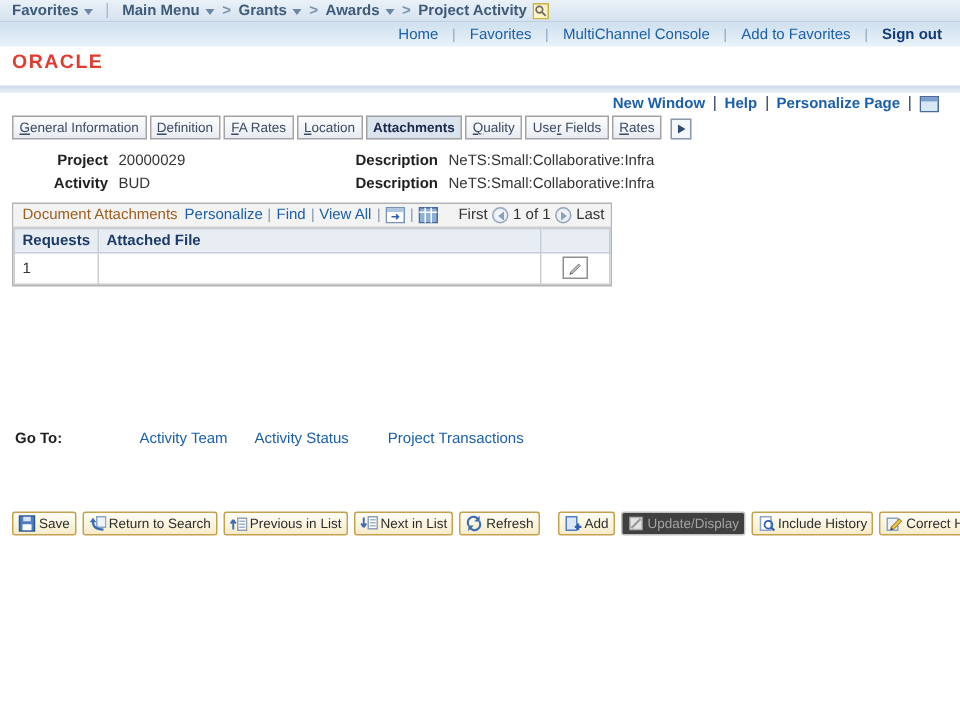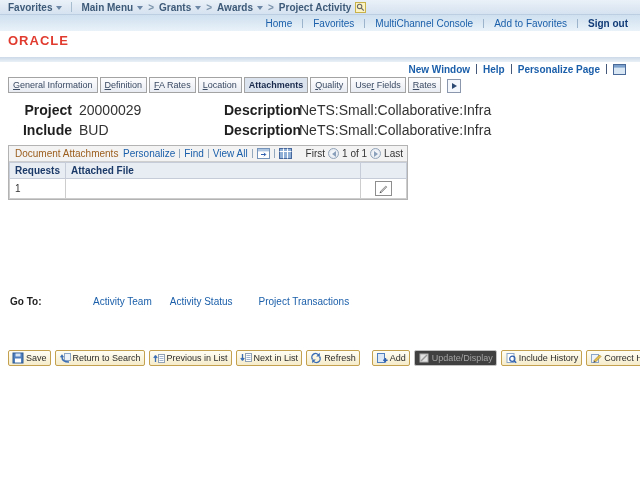--- a/index.html
+++ b/index.html
@@ -51,21 +51,21 @@
   .tab-next {
     width:14px; height:14px; border:1px solid #8a97ad; background:#f4f7fb;
     display:inline-flex; align-items:center; justify-content:center; margin-left:4px; cursor:pointer;
   }
   .tri-right-dk { width:0; height:0; border-top:3px solid transparent; border-bottom:3px solid transparent; border-left:5px solid #2c4a73; }
 
   
   .fields {
     margin:9px 0 0 8px;
     display:grid; grid-template-columns:64px 138px 68px auto;
-    column-gap:7px; row-gap:4px; align-items:center; font-size:14px;
+    column-gap:7px; row-gap:4px; align-items:center; font-size:10px;
   }
   .flabel { font-weight:bold; text-align:right; color:#1f1f1f; }
   .fvalue { color:#333; }
 
   
   .groupbox { margin:7px 0 0 8px; width:400px; border:1px solid #b3b3b3; background:#fff; }
   .group-header {
     display:flex; align-items:center; height:16px; padding:0 4px 0 6px;
     background:#f3f3f3; border-bottom:1px solid #cfcfcf;
   }
@@ -196,21 +196,21 @@
       <span class="tri-right-dk"></span>
     </span>
 </div>
 
 <div class="fields">
   <span class="flabel">Project</span>
   <span class="fvalue">20000029</span>
   <span class="flabel">Description</span>
   <span class="fvalue">NeTS:Small:Collaborative:Infra</span>
 
-  <span class="flabel">Include</span>
+  <span class="flabel">Activity</span>
   <span class="fvalue">BUD</span>
   <span class="flabel">Description</span>
   <span class="fvalue">NeTS:Small:Collaborative:Infra</span>
 </div>
 
 <div class="groupbox">
   <div class="group-header">
     <span class="group-title">Document Attachments</span>
     <span class="group-tools">
       <span class="gl">Personalize</span>

